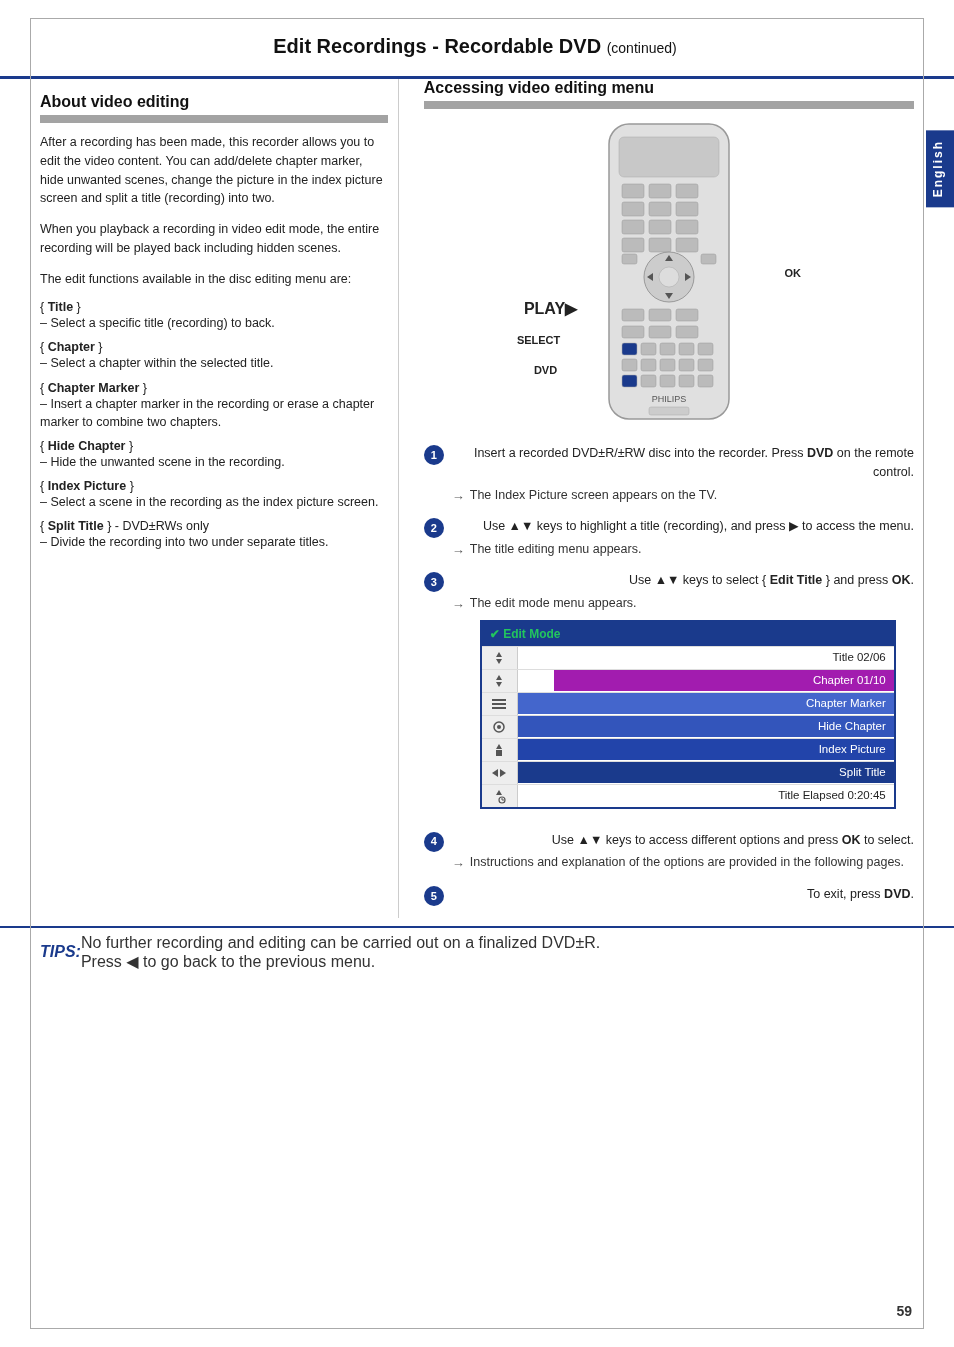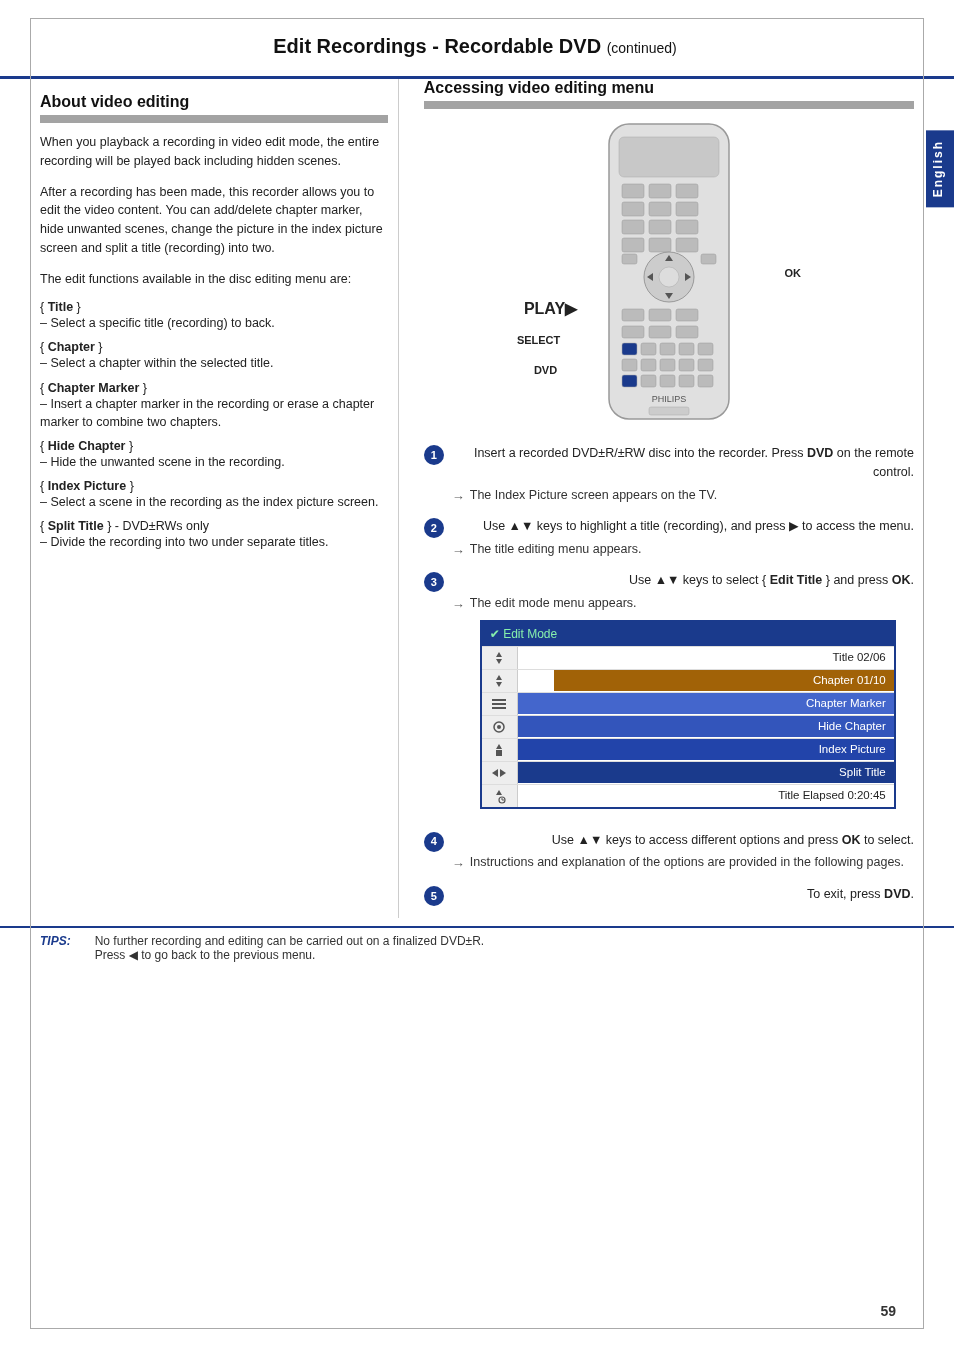--- a/index.html
+++ b/index.html
@@ -153,22 +153,22 @@
     
     .edit-mode-menu {
       border: 2px solid #1a3a8c;
       margin-top: 6px;
       margin-bottom: 10px;
       width: 90%;
       margin-left: 28px;
     }
     .menu-header {
       background: #1a3a8c;
-      color: #86efac;
-      font-weight: normal;
+      color: #22c55e;
+      font-weight: bold;
       font-size: 12px;
       padding: 3px 8px;
       display: flex;
       align-items: center;
       gap: 5px;
     }
     .menu-row {
       display: flex;
       align-items: center;
       border-top: 1px solid #ddd;
@@ -184,21 +184,21 @@
       background: #eee;
       border-right: 1px solid #ccc;
       height: 22px;
     }
     .menu-row-label {
       padding: 2px 8px;
       flex: 1;
       font-size: 11.5px;
     }
     .menu-row.highlighted .menu-row-label {
-      background: #a16207;
+      background: #a21caf;
       color: white;
       margin-left: 36px;
     }
     .menu-row.blue .menu-row-label {
       background: #1a3a8c;
       color: white;
     }
     .menu-row.dark-blue .menu-row-label {
       background: #2244aa;
       color: white;
@@ -209,39 +209,39 @@
     }
     .menu-row.light-blue .menu-row-label {
       background: #4466cc;
       color: white;
     }
 
     
     .tips-section {
       border-top: 2px solid #1a3a8c;
       padding: 6px 40px;
-      font-size: 12px;
-      display: flex;
-      gap: 24px;
-      align-items: flex-start;
+      font-size: 16px;
+      display: flex;
+      gap: 0;
+      align-items: center;
       margin-top: 8px;
       color: #333;
     }
     .tips-label {
       font-weight: bold;
       font-style: italic;
       color: #1a3a8c;
       white-space: nowrap;
     }
 
     
     .page-number {
       position: absolute;
       bottom: 28px;
-      right: 58px;
+      right: 42px;
       font-size: 14px;
       font-weight: bold;
       color: #333;
     }
 
     
     .remote-wrapper {
       position: relative;
       display: inline-block;
     }
@@ -259,22 +259,22 @@
 <div class="page-title">
   <span>Edit Recordings - Recordable DVD</span>
   <span class="continued"> <span>(continued)</span></span>
 </div>
 
 <div class="main-content">
 
   <div class="left-column">
     <div class="section-title">About video editing</div>
 
+    <p>After a recording has been made, this recorder allows you to edit the video content. You can add/delete chapter marker, hide unwanted scenes, change the picture in the index picture screen and split a title (recording) into two.</p>
     <p>When you playback a recording in video edit mode, the entire recording will be played back including hidden scenes.</p>
-    <p>After a recording has been made, this recorder allows you to edit the video content. You can add/delete chapter marker, hide unwanted scenes, change the picture in the index picture screen and split a title (recording) into two.</p>
     <p>The edit functions available in the disc editing menu are:</p>
 
     <div class="edit-item">
       <div class="item-name">{ <span class="bold">Title</span> }</div>
       <div class="item-desc">– Select a specific title (recording) to back.</div>
     </div>
 
     <div class="edit-item">
       <div class="item-name">{ <span class="bold">Chapter</span> }</div>
       <div class="item-desc">– Select a chapter within the selected title.</div>

